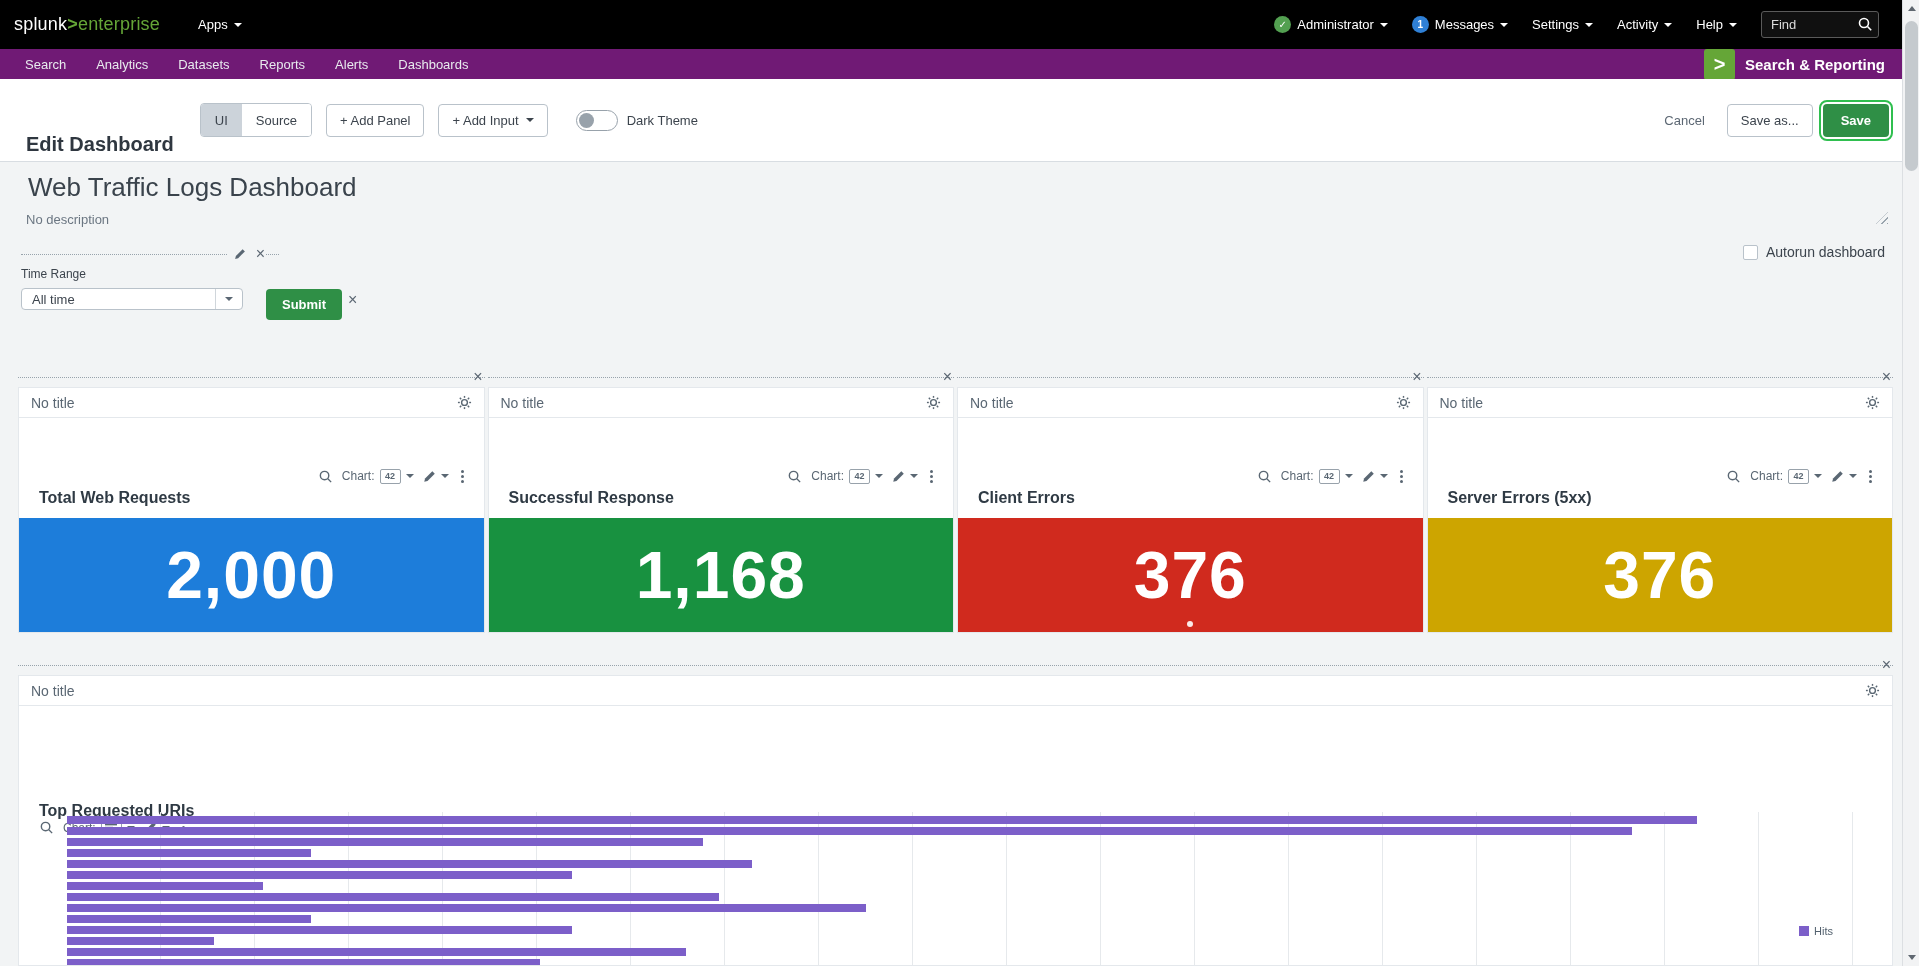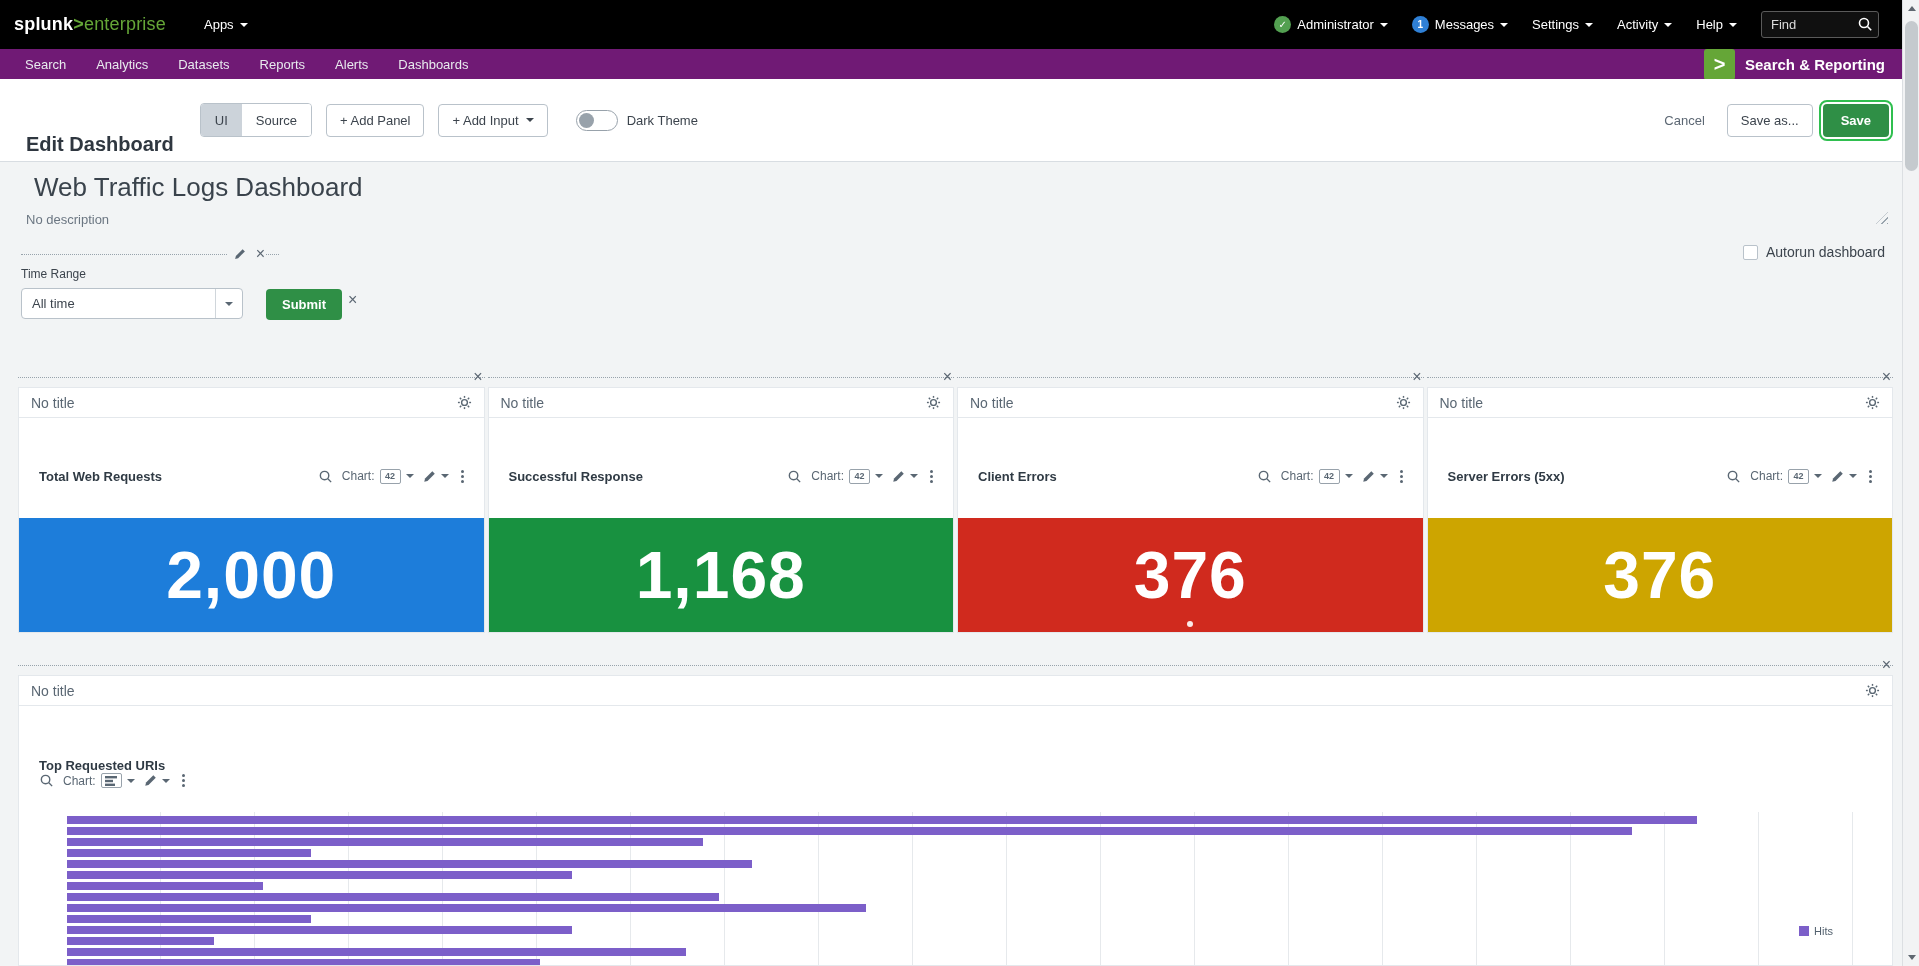--- a/index.html
+++ b/index.html
@@ -6,21 +6,21 @@
   html,body { background:#888; }
   .page {
     width:1919px; height:966px; position:relative; overflow:hidden;
     background:#f2f4f5; font-family:"Liberation Sans", sans-serif;
     display:flex; flex-direction:column;
   }
   
   .topbar { height:49px; background:#000; display:flex; align-items:center;
             padding:0 40px 0 14px; color:#fff; font-size:13px; flex:none; }
   .logo { cursor:pointer; font-size:18px; letter-spacing:.2px; }
-  .logo-splunk { font-weight:bold; color:#fff; }
+  .logo-splunk { font-weight:normal; color:#fff; }
   .logo-gt { color:#65a637; font-weight:bold; }
   .logo-prod { color:#65a637; font-weight:300; }
   .topbar-menu { display:flex; align-items:center; gap:6px; cursor:pointer; white-space:nowrap; }
   .apps-menu { margin-left:38px; }
   .topbar-right { margin-left:auto; display:flex; align-items:center; gap:24px; }
   .caret { width:0; height:0; border-left:4px solid transparent; border-right:4px solid transparent;
            border-top:4px solid currentColor; display:inline-block; }
   .status-circle { width:17px; height:17px; border-radius:50%; background:#53a051; color:#fff;
                    display:inline-flex; align-items:center; justify-content:center; font-size:10px; }
   .badge-circle { width:17px; height:17px; border-radius:50%; background:#2f80d6; color:#fff;
@@ -57,34 +57,34 @@
             position:relative; display:inline-block; cursor:pointer; }
   .knob { position:absolute; left:2px; top:2px; width:15px; height:15px; border-radius:50%; background:#98a2ab; }
   .toolbar-right { margin-left:auto; display:flex; align-items:center; gap:10px; }
   .btn-plain { background:none; border:none; color:#5c6773; font-size:13px; height:33px; padding:0 12px;
                cursor:pointer; font-family:"Liberation Sans", sans-serif; }
   .btn-green { height:33px; padding:0 18px; background:#2f8f46; color:#fff; border:none; border-radius:4px;
                font-size:13px; font-weight:bold; cursor:pointer; font-family:"Liberation Sans", sans-serif; }
   .save-btn { outline:2px solid #2fbf4f; outline-offset:2px; }
   
   .dash { position:relative; flex:1; background:#f2f4f5; overflow:hidden; }
-  .dash-title { position:absolute; left:34px; top:10px; font-size:26px; color:#3a434c; font-weight:400; cursor:text; }
+  .dash-title { position:absolute; left:28px; top:10px; font-size:26px; color:#3a434c; font-weight:400; cursor:text; }
   .dash-desc { position:absolute; left:26px; top:50px; font-size:13px; color:#6b7682; cursor:text; }
   .resize-grip { position:absolute; right:31px; top:50px; width:12px; height:12px;
                  background:repeating-linear-gradient(315deg,#9aa5ae 0 1px,transparent 1px 4px);
                  clip-path:polygon(100% 0,100% 100%,0 100%); }
   .autorun { position:absolute; right:34px; top:82px; display:flex; align-items:center; gap:8px;
              font-size:14px; color:#3c444d; }
   .checkbox { width:15px; height:15px; border:1px solid #b9c2ca; border-radius:2px; background:#fff; cursor:pointer; }
   
   .input-module { position:absolute; left:21px; top:92px; width:258px; border-top:1px dotted #98a3ac; }
   .input-edit-icons { position:absolute; top:-9px; right:14px; display:flex; align-items:center; gap:10px;
                       background:#f2f4f5; padding-left:6px; color:#5c6773; }
   .tr-label { margin-top:12px; font-size:12px; color:#3c444d; }
-  .tr-select { margin-top:7px; width:222px; height:31px; background:#fff; border:1px solid #b9c2ca;
+  .tr-select { margin-top:7px; width:222px; height:22px; background:#fff; border:1px solid #b9c2ca;
                border-radius:4px; display:flex; align-items:center; justify-content:space-between;
                font-size:13px; color:#3c444d; padding-left:10px; cursor:pointer; }
   .sel-caret-box { width:27px; height:100%; border-left:1px solid #d0d6db; display:flex;
                    align-items:center; justify-content:center; color:#5a6773; }
   .submit-btn { position:absolute; left:266px; top:127px; height:31px; padding:0 16px; background:#2f8f46;
                 color:#fff; border:none; border-radius:4px; font-size:13px; font-weight:bold;
                 cursor:pointer; font-family:"Liberation Sans", sans-serif; }
   .close-x { background:none; border:none; color:#5c6773; font-size:16px; line-height:1; cursor:pointer;
              padding:0; font-family:"Liberation Sans", sans-serif; }
   .submit-close { position:absolute; left:348px; top:130px; }
@@ -92,21 +92,21 @@
   .sv-row { position:absolute; left:18px; top:215px; width:1875px; display:flex; gap:3px; }
   .sv-panel { flex:1; position:relative; border-top:1px dotted #98a3ac; padding-top:9px; }
   .panel-close { position:absolute; top:-9px; right:2px; }
   .panel-card { background:#fff; border:1px solid #e4e8ec; }
   .panel-header { height:30px; display:flex; align-items:center; justify-content:space-between;
                   padding:0 12px; border-bottom:1px solid #e4e8ec; }
   .no-title { font-size:14px; color:#5a6773; cursor:text; }
   .icon { color:#5a6773; display:inline-flex; align-items:center; cursor:pointer; }
   .panel-body { padding-top:47px; }
   .viz-title-row { display:flex; align-items:center; justify-content:space-between; padding:0 20px; height:22px; }
-  .viz-title { font-size:13px; font-weight:bold; color:#2f3a44; }
+  .viz-title { font-size:16px; font-weight:bold; color:#2f3a44;margin-top:44px; }
   .viz-tools { display:flex; align-items:center; gap:9px; color:#5a6773; font-size:12px; }
   .chart-selector, .format-menu { display:inline-flex; align-items:center; gap:5px; cursor:pointer; }
   .viz-chip { min-width:21px; height:15px; border:1px solid #98a2ab; border-radius:2px; font-size:9px;
               display:inline-flex; align-items:center; justify-content:center; padding:0 2px; font-weight:bold; }
   .kebab { display:inline-flex; flex-direction:column; gap:2px; margin-left:3px; cursor:pointer; }
   .kebab i { width:3px; height:3px; border-radius:50%; background:currentColor; }
   .sv-value { margin-top:31px; height:114px; display:flex; align-items:center; justify-content:center; position:relative; }
   .sv-number { font-size:66px; font-weight:bold; color:#fff; letter-spacing:1px; }
   .sv-dot { position:absolute; bottom:5px; left:50%; transform:translateX(-50%); width:6px; height:6px;
             border-radius:50%; background:rgba(255,255,255,.9); }

